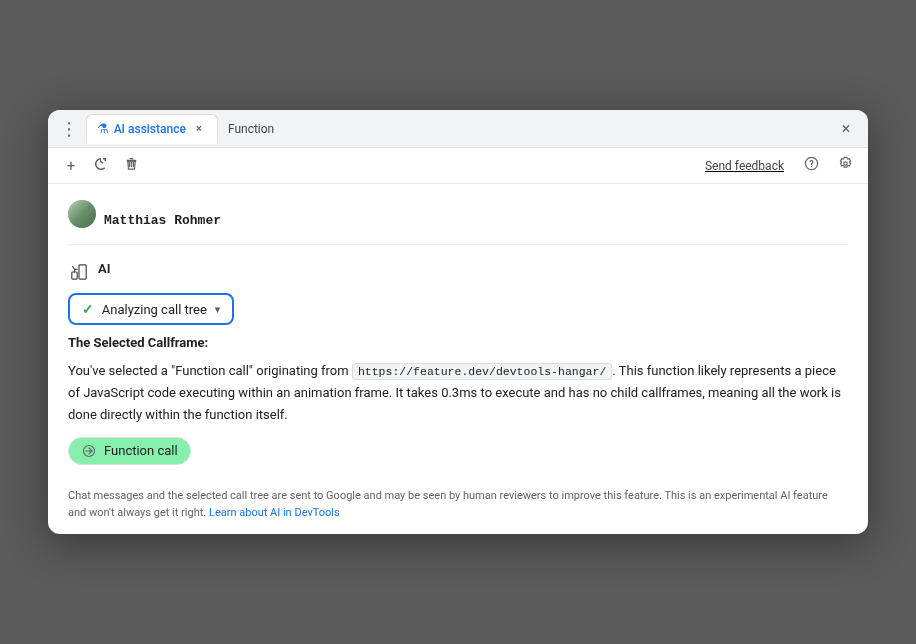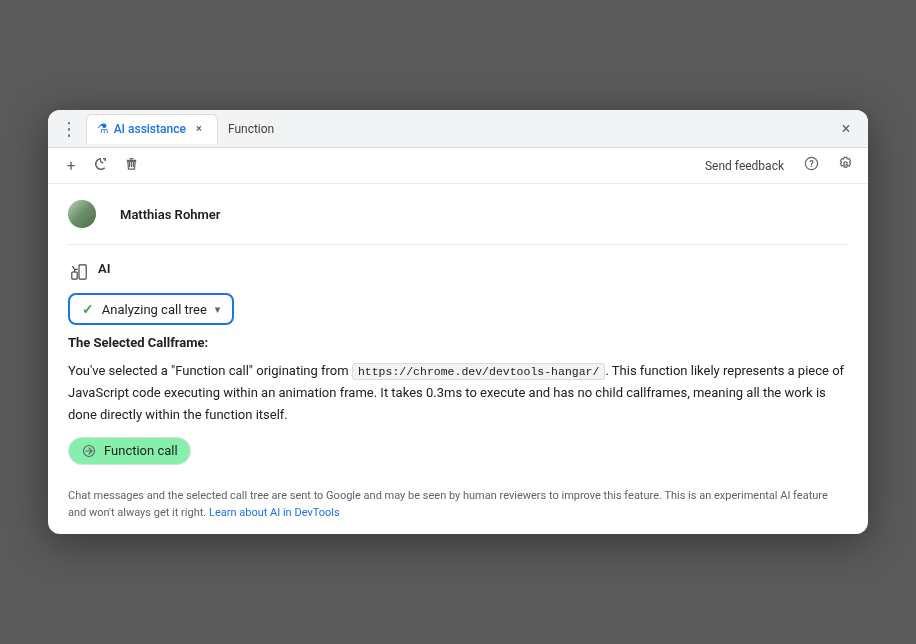--- a/index.html
+++ b/index.html
@@ -99,20 +99,21 @@
       border-radius: 4px;
       cursor: pointer;
       color: #5f6368;
       font-size: 15px;
     }
     .toolbar-right {
       margin-left: auto;
       display: flex;
       align-items: center;
       gap: 8px;
+      text-decoration: underline;
     }
     .send-feedback-btn {
       font-size: 12px;
       color: #444;
       cursor: pointer;
       padding: 4px 6px;
       border-radius: 4px;
     }
     .toolbar-icon-btn {
       width: 26px;
@@ -137,22 +138,23 @@
     }
 
     
     .user-message {
       display: flex;
       flex-direction: column;
       gap: 6px;
     }
     .user-header {
       display: flex;
-      align-items: center;
-      gap: 24px;
+      align-items: flex-end;
+      gap: 8px;
+      font-family: Liberation Mono, monospace;
     }
     .avatar {
       width: 28px;
       height: 28px;
       border-radius: 50%;
       background: linear-gradient(135deg, #a8c8a0, #7a9e7e);
       display: flex;
       align-items: center;
       justify-content: center;
       font-size: 11px;
@@ -393,21 +395,21 @@
 
       <div class="analyzing-pill">
         <span class="check-icon">✓</span>
         <span class="analyzing-text">Analyzing call tree</span>
         <span class="chevron-icon">▾</span>
       </div>
 
       <div class="ai-content">
         <div class="ai-section-title">The Selected Callframe:</div>
         <div class="ai-body">
-          <span>You've selected a "Function call" originating from </span><span class="inline-code">https://chrome.dev/devtools-hangar/</span><span>. This function likely represents a piece of JavaScript code executing within an animation frame. It takes 0.3ms to execute and has no child callframes, meaning all the work is done directly within the function itself.</span>
+          <span>You've selected a "Function call" originating from </span><span class="inline-code">https://feature.dev/devtools-hangar/</span><span>. This function likely represents a piece of JavaScript code executing within an animation frame. It takes 0.3ms to execute and has no child callframes, meaning all the work is done directly within the function itself.</span>
         </div>
 
         <div class="function-call-pill">
           <div class="function-call-icon">
             <svg width="14" height="14" viewBox="0 0 14 14" fill="none">
               <circle cx="7" cy="7" r="5.5" stroke="#5f6368" stroke-width="1.2"></circle>
               <path d="M4 7h6M7 4l3 3-3 3" stroke="#5f6368" stroke-width="1.1" stroke-linecap="round" stroke-linejoin="round"></path>
             </svg>
           </div>
           <span class="function-call-text">Function call</span>

